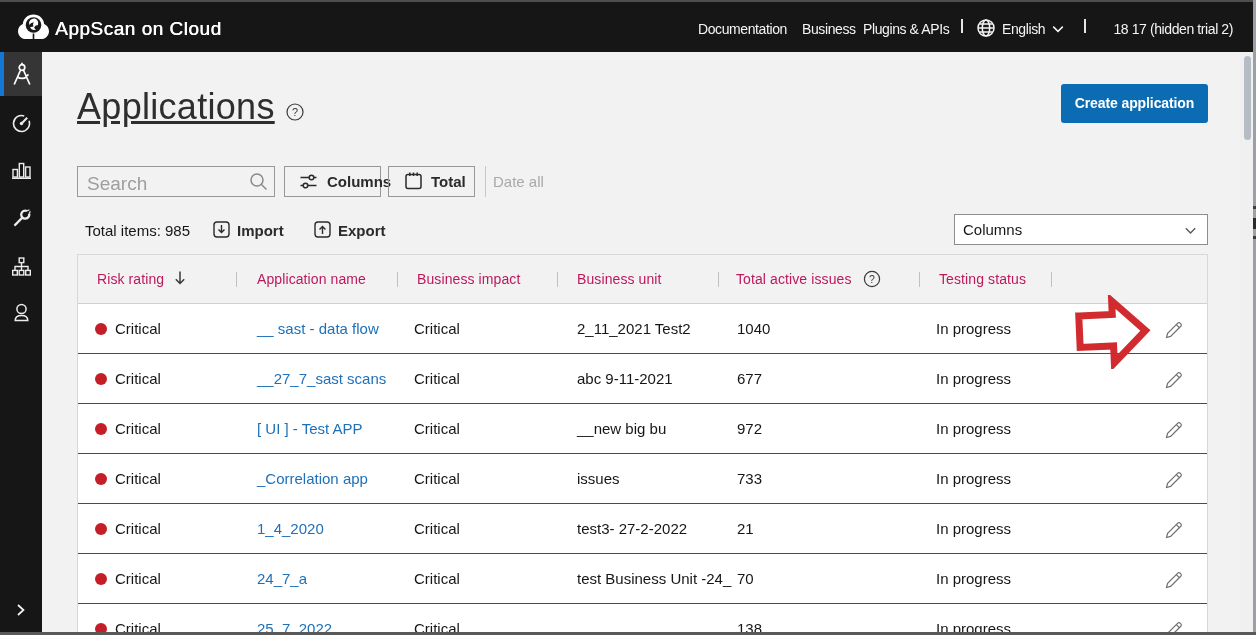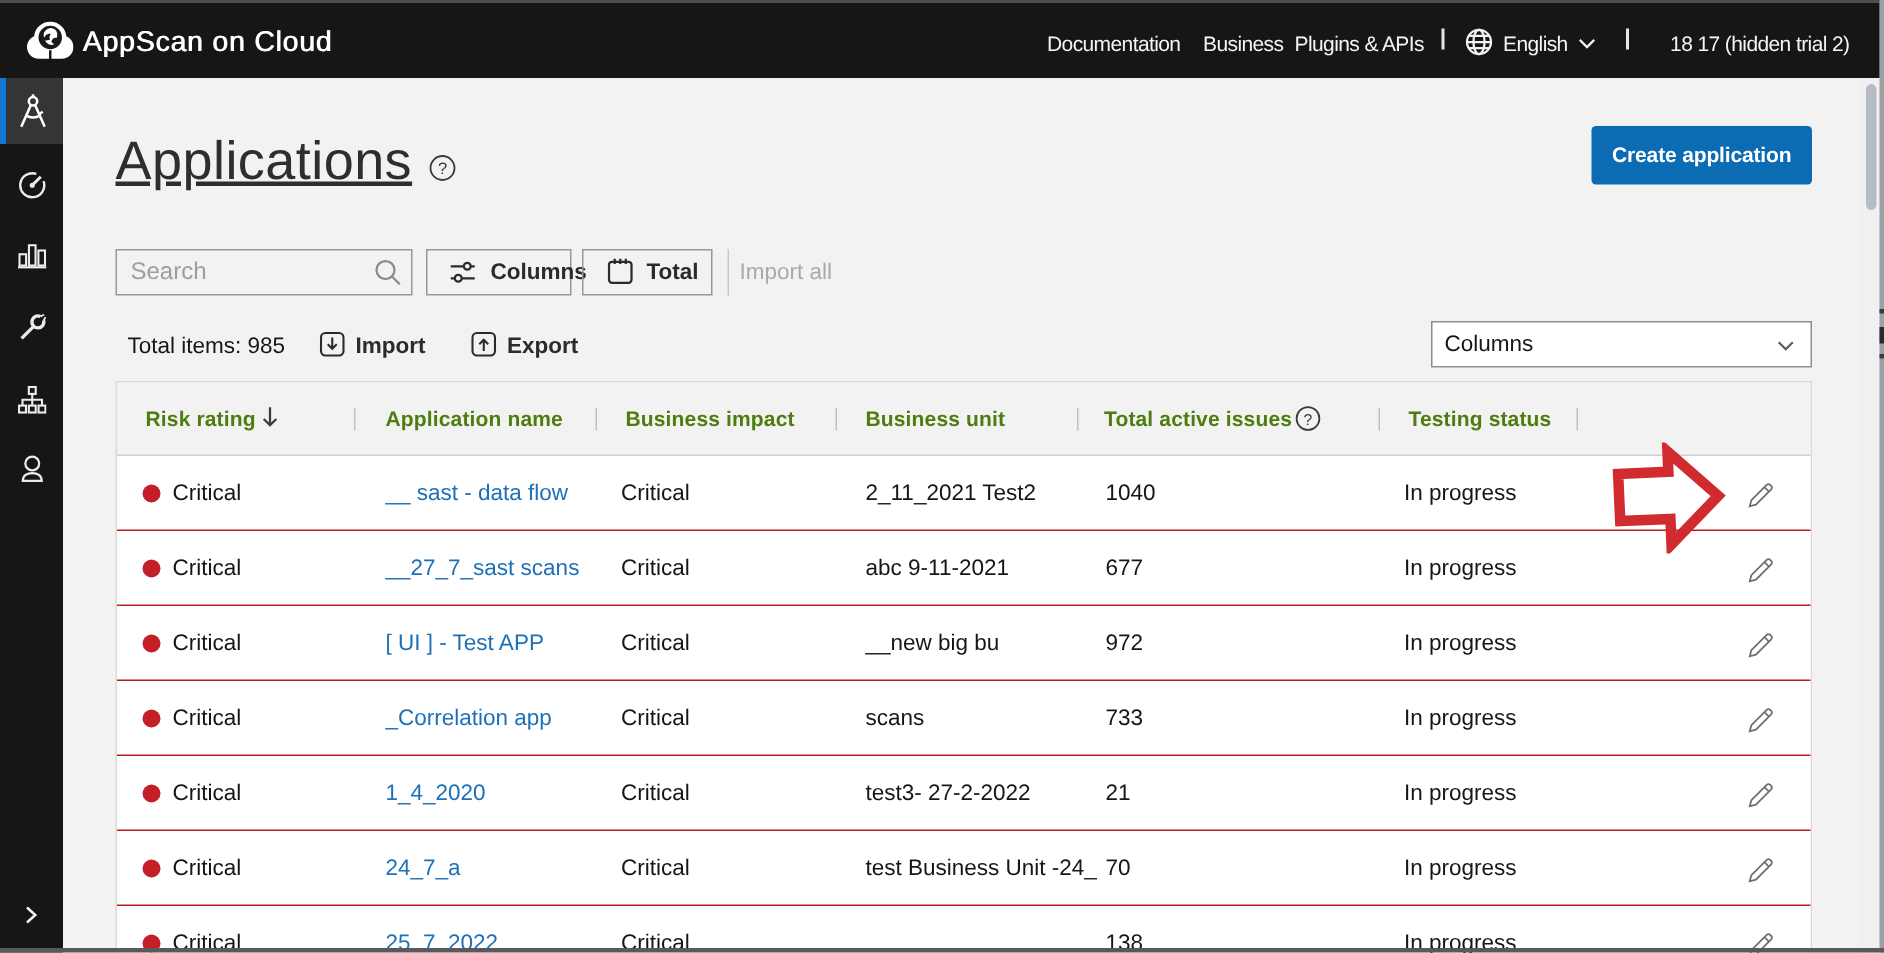--- a/index.html
+++ b/index.html
@@ -18,38 +18,38 @@
 .tsep { top:17px; width:1.5px; height:14px; background:#e6e6e6; }
 
 
 #sidebar { left:0; top:52px; width:42px; height:583px; background:#161616; z-index:5; }
 #activetile { left:0; top:0; width:42px; height:44px; background:#353535; border-left:4px solid #1577d4; }
 
 
 #title { left:77px; top:86px; font-size:36px; color:#2e2e2e; letter-spacing:0.3px;text-decoration:underline; }
 .inputbox { top:166px; height:31px; border:1px solid #979797; background:transparent; }
 #searchbox { left:77px; width:198px; }
-#searchtext { left:87px; top:173px; font-size:16px; color:#9e9e9e; }
+#searchtext { left:87px; top:173px; font-size:19px; color:#9e9e9e; }
 #filtersbox { left:284px; width:97px; }
 #datebox { left:388px; width:87px; }
 .btnlabel { top:173px; font-size:15px; font-weight:bold; color:#2b2b2b; }
 #clearsep { left:485px; top:166px; width:1px; height:31px; background:#c8c8c8; }
 #clearall { left:493px; top:173px; font-size:15px; color:#a9a9a9; }
 #createbtn { left:1061px; top:84px; width:147px; height:39px; background:#0b6cb4; border-radius:3px; color:#fff; font-size:14px; font-weight:bold; letter-spacing:-0.1px; text-align:center; line-height:39px; }
 
 #totalitems { left:85px; top:222px; font-size:15px; color:#161616; }
 #importtext { left:237px; top:222px; font-size:15px; font-weight:bold; color:#2b2b2b; }
 #exporttext { left:338px; top:222px; font-size:15px; font-weight:bold; color:#2b2b2b; }
 #columnsbox { left:954px; top:214px; width:254px; height:31px; background:#fff; border:1px solid #8d8d8d; }
 #columnstext { left:963px; top:221px; font-size:15px; color:#161616; }
 
 
 #table { left:77px; top:254px; width:1131px; height:381px; border:1px solid #d8d8d8; border-bottom:none; background:#fff; }
 #thead { left:0; top:0; width:1129px; height:49px; background:#f2f2f2; border-bottom:1px solid #d0d0d0; }
-.th { top:16px; font-size:14px; font-weight:bold; color:#4d7c0f; letter-spacing:0.1px; }
+.th { top:16px; font-size:14px; font-weight:normal; color:#be185d; letter-spacing:0.1px; }
 .hsep { top:17px; width:1px; height:15px; background:#c0c0c0; }
 .row { left:0; width:1129px; height:50px; border-bottom:1px solid #b91c1c; background:#fff; }
 .cell { top:16px; font-size:15px; color:#161616; }
 .link { color:#1e70b8; }
 .dot { left:17px; top:19px; width:12px; height:12px; border-radius:50%; background:#c41e28; }
 
 
 #scrolltrack { left:1240px; top:52px; width:13px; height:583px; background:#f0f0f0; }
 #scrollthumb { left:1244px; top:56px; width:7px; height:84px; background:#b6bcc3; border-radius:4px; }
 </style>
@@ -146,21 +146,21 @@
 <div class="abs btnlabel" style="left:327px">Columns</div>
 
 <div class="abs inputbox" id="datebox"></div>
 <svg class="abs" style="left:405px;top:172px" width="17" height="18" viewBox="0 0 17 18" fill="none" stroke="#2b2b2b" stroke-width="1.5">
   <rect x="1" y="2.5" width="15" height="14" rx="2"></rect>
   <path d="M4.8 0.5 L4.8 4 M8.5 0.5 L8.5 4 M12.2 0.5 L12.2 4"></path>
 </svg>
 <div class="abs btnlabel" style="left:431px">Total</div>
 
 <div class="abs" id="clearsep"></div>
-<div class="abs" id="clearall">Import all</div>
+<div class="abs" id="clearall">Date all</div>
 
 <div class="abs" id="createbtn">Create application</div>
 
 <div class="abs" id="totalitems">Total items: 985</div>
 <svg class="abs" style="left:213px;top:221px" width="17" height="17" viewBox="0 0 17 17" fill="none" stroke="#2b2b2b" stroke-width="1.4">
   <rect x="1" y="1" width="15" height="15" rx="3"></rect>
   <path d="M8.5 4 L8.5 11 M5.5 8.5 L8.5 11.5 L11.5 8.5"></path>
 </svg>
 <div class="abs" id="importtext">Import</div>
 <svg class="abs" style="left:314px;top:221px" width="17" height="17" viewBox="0 0 17 17" fill="none" stroke="#2b2b2b" stroke-width="1.4">
@@ -234,21 +234,21 @@
     <svg class="abs pencil" style="left:1087px;top:17px" width="18" height="18" viewBox="0 0 18 18" fill="none" stroke="#6f6f6f" stroke-width="1.2">
         <path d="M1.5 16.5 L2.6 12.4 L12.8 2.2 A1.6 1.6 0 0 1 15.1 2.2 L15.8 2.9 A1.6 1.6 0 0 1 15.8 5.2 L5.6 15.4 Z"></path>
         <path d="M11.3 3.7 L14.3 6.7"></path>
       </svg>
   </div>
   <div class="abs row" style="top:199px">
     <div class="abs dot"></div>
       <div class="abs cell" style="left:37px">Critical</div>
     <div class="abs cell link" style="left:179px">_Correlation app</div>
     <div class="abs cell" style="left:336px">Critical</div>
-    <div class="abs cell" style="left:499px">scans</div>
+    <div class="abs cell" style="left:499px">issues</div>
     <div class="abs cell" style="left:659px">733</div>
     <div class="abs cell" style="left:858px">In progress</div>
     <svg class="abs pencil" style="left:1087px;top:17px" width="18" height="18" viewBox="0 0 18 18" fill="none" stroke="#6f6f6f" stroke-width="1.2">
         <path d="M1.5 16.5 L2.6 12.4 L12.8 2.2 A1.6 1.6 0 0 1 15.1 2.2 L15.8 2.9 A1.6 1.6 0 0 1 15.8 5.2 L5.6 15.4 Z"></path>
         <path d="M11.3 3.7 L14.3 6.7"></path>
       </svg>
   </div>
   <div class="abs row" style="top:249px">
     <div class="abs dot"></div>
       <div class="abs cell" style="left:37px">Critical</div>

